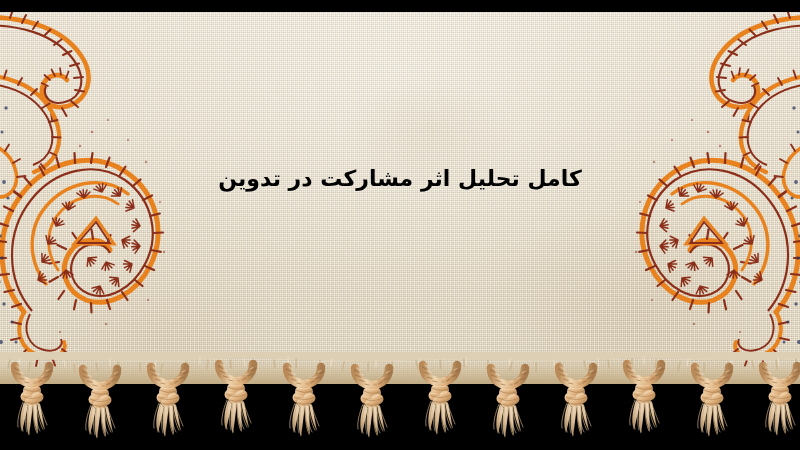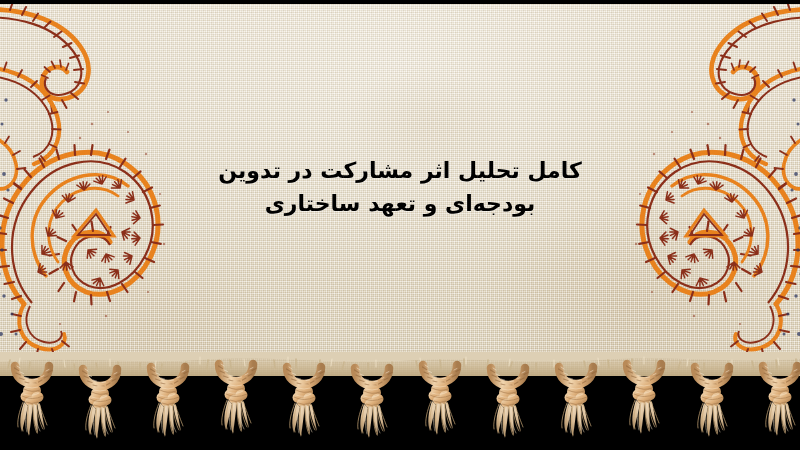--- a/index.html
+++ b/index.html
@@ -4,21 +4,21 @@
 <style>
   html,body{margin:0;padding:0;background:#000;}
   #stage{
     position:relative;width:800px;height:450px;overflow:hidden;
     background:#000;
     font-family:"DejaVu Sans","Liberation Sans",sans-serif;
   }
 
   
   #fabric{
-    position:absolute;left:0;top:4px;width:800px;height:372px;
+    position:absolute;left:0;top:12px;width:800px;height:372px;
     background:
       
       radial-gradient(ellipse 230px 150px at 640px 300px, rgba(190,165,125,.30), rgba(190,165,125,0) 70%),
       radial-gradient(ellipse 180px 120px at 160px 330px, rgba(195,170,130,.26), rgba(195,170,130,0) 70%),
       radial-gradient(ellipse 120px 80px at 430px 120px, rgba(200,178,140,.18), rgba(200,178,140,0) 72%),
       radial-gradient(ellipse 500px 300px at 400px 60px, rgba(255,252,244,.55), rgba(255,252,244,0) 75%),
       linear-gradient(#efe7d6, #e6dcc6 55%, #ded2b8);
     overflow:hidden;
   }
   
@@ -278,21 +278,20 @@
         </g>
       </g>
     </svg>
 
     <svg class="motif" id="motif-right" viewBox="0 0 250 360">
       <use href="#L-art"></use>
     </svg>
 
     <div id="title">
       <span class="ln">کامل تحلیل اثر مشارکت در تدوین</span>
-      <span class="ln">بودجه‌ای و تعهد ساختاری</span>
     </div>
   </div>
 
   <svg id="fringe" viewBox="0 0 800 98">
     <defs>
       <linearGradient id="cordG" x1="0" y1="0" x2="1" y2="0">
         <stop offset="0" stop-color="#b98a58"></stop>
         <stop offset=".35" stop-color="#f1d5ae"></stop>
         <stop offset=".7" stop-color="#d7a874"></stop>
         <stop offset="1" stop-color="#a87c4e"></stop>

